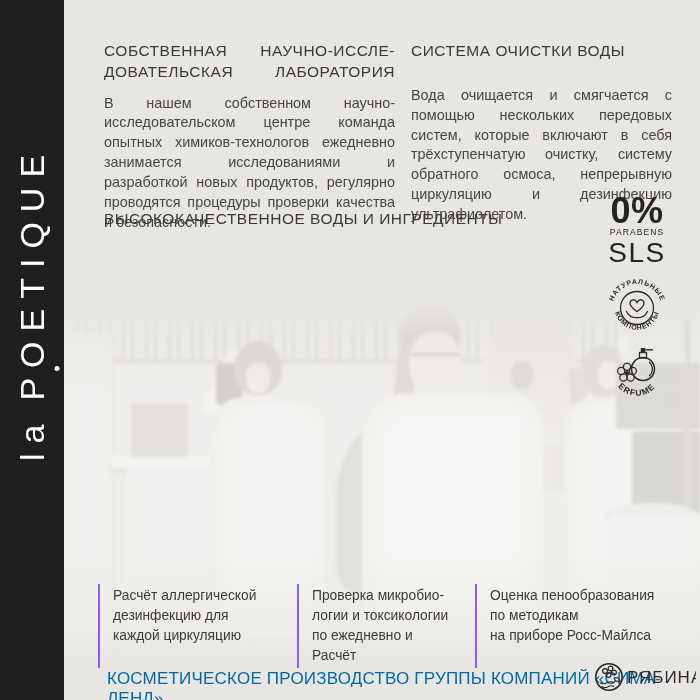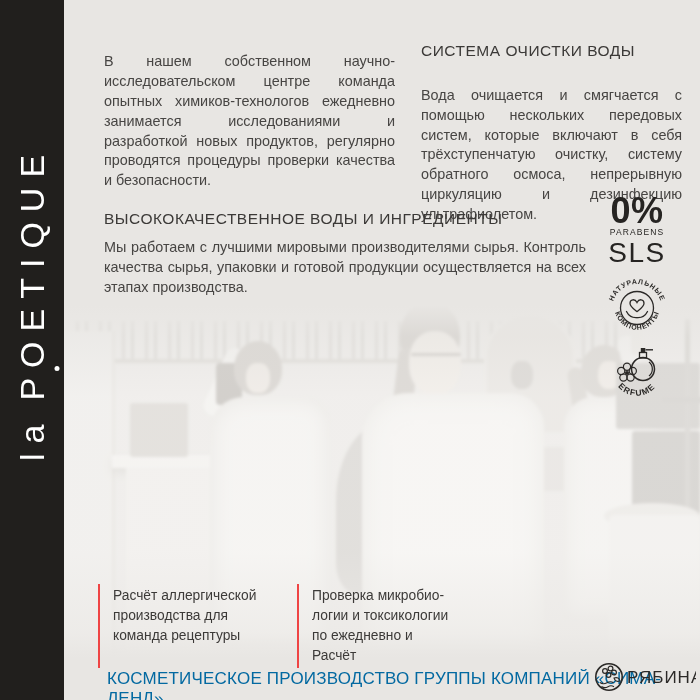--- a/index.html
+++ b/index.html
@@ -20,21 +20,21 @@
   .brand-la { margin-right:14px; }
   .brand-o { position:relative; display:inline-block; }
   .brand-o::after {
     content:''; position:absolute; left:42%; bottom:-8px;
     width:5px; height:5px; border-radius:50%; background:#ffffff;
   }
 
   
   .sec { position:absolute; z-index:3; }
   .sec-lab   { left:104px; top:41px;  width:291px; }
-  .sec-water { left:421px; top:41px;  width:261px; }
+  .sec-water { left:411px; top:41px;  width:261px; }
   .sec-raw   { left:104px; top:209px; width:482px; }
   .sec-title {
     font-size:15.5px; font-weight:400; letter-spacing:0.5px;
     line-height:1.34; color:#3b3937;
   }
   .title-line { text-align:justify; text-align-last:justify; }
   .sec-body {
     margin-top:11px; font-size:14.4px; line-height:1.38;
     text-align:justify; color:#474543;
   }
@@ -92,21 +92,21 @@
   .vent { left:430px; top:142px; width:118px; height:44px; background:rgba(215,211,206,.9); border-radius:3px; }
   .veil { position:absolute; inset:0; background:rgba(246,245,243,0.42); }
   .photo::after { content:''; position:absolute; inset:0;
     background:linear-gradient(180deg,
       #e8e6e3 0%, rgba(232,230,227,.55) 9%,
       rgba(244,242,240,.40) 26%, rgba(244,242,240,.38) 70%,
       rgba(236,234,231,.78) 93%, #e8e6e3 100%); }
 
   
   .features { position:absolute; left:98px; top:584px; width:586px; display:flex; align-items:stretch; z-index:6; }
-  .feature { box-sizing:border-box; border-left:2px solid #ef4444; padding:2px 6px 2px 13px;
+  .feature { box-sizing:border-box; border-left:2px solid #8b5cf6; padding:2px 6px 2px 13px;
     font-size:13.8px; line-height:1.45; color:#3c3a38; }
   .feature-1 { width:199px; }
   .feature-2 { width:178px; }
   .feature-3 { width:209px; }
 
   
   .footer { position:absolute; left:0; right:0; top:656px; height:44px; z-index:6; }
   .footer-text { position:absolute; left:107px; top:13px; font-size:17px; letter-spacing:0.2px; color:#0369a1; }
   .footer-logo { position:absolute; right:4px; top:2px; display:flex; align-items:center; }
 
@@ -156,31 +156,34 @@
       <div class="sh pony-c"></div>
       <div class="sh tail-c"></div>
       <div class="sh face-c"></div>
       <div class="sh glasses-c"></div>
       <div class="sh coat-c"></div>
     </div>
     <div class="veil"></div>
   </div>
 
   <section class="sec sec-lab">
+    <h2 class="sec-title" style="margin:0;">
+      <div class="title-line">СОБСТВЕННАЯ НАУЧНО-ИССЛЕ-</div>
+      <div class="title-line">ДОВАТЕЛЬСКАЯ ЛАБОРАТОРИЯ</div>
+    </h2>
     <p class="sec-body" style="margin-bottom:12px;">В нашем собственном научно-исследовательском центре команда опытных химиков-технологов ежедневно занимается исследованиями и разработкой новых продуктов, регулярно проводятся процедуры проверки качества и безопасности.</p>
   </section>
 
   <section class="sec sec-water">
     <h2 class="sec-title" style="margin:0;">СИСТЕМА ОЧИСТКИ ВОДЫ</h2>
     <p class="sec-body" style="margin-top:24px; margin-bottom:0;">Вода очищается и смягчается с помощью нескольких передовых систем, которые включают в себя трёхступенчатую очистку, систему обратного осмоса, непрерывную циркуляцию и дезинфекцию ультрафиолетом.</p>
   </section>
 
   <section class="sec sec-raw">
     <h2 class="sec-title" style="margin:0;">ВЫСОКОКАЧЕСТВЕННОЕ ВОДЫ И ИНГРЕДИЕНТЫ</h2>
-    <p class="sec-body" style="margin-bottom:0;">Мы работаем с лучшими мировыми производителями сырья. Контроль качества сырья, упаковки и готовой продукции осуществляется на всех этапах производства.</p>
   </section>
 
   <aside class="badges">
     <div class="zero-block">
       <div class="zero-percent">0%</div>
       <div class="zero-sub1">PARABENS</div>
       <div class="zero-sub2">SLS</div>
     </div>
 
     <svg class="badge-natural" width="66" height="66" viewBox="0 0 66 66">
@@ -217,28 +220,33 @@
       <circle cx="19.2" cy="26" r="3.6" fill="none" stroke="#2b2927" stroke-width="1.2"></circle>
       <text font-size="8.5" font-weight="700" letter-spacing="1.2" fill="#2b2927">
         <textPath href="#perfArc" startOffset="50%" text-anchor="middle">PERFUMED</textPath>
       </text>
     </svg>
   </aside>
 
   <section class="features">
     <div class="feature feature-1">
       <div>Расчёт аллергической</div>
-      <div>производства для</div>
-      <div>команда рецептуры</div>
+      <div>дезинфекцию для</div>
+      <div>каждой циркуляцию</div>
     </div>
     <div class="feature feature-2">
       <div>Проверка микробио-</div>
       <div>логии и токсикологии</div>
       <div>по ежедневно и</div>
       <div>Расчёт</div>
+    </div>
+    <div class="feature feature-3">
+      <div>Оценка пенообразования</div>
+      <div>по методикам</div>
+      <div>на приборе Росс-Майлса</div>
     </div>
   </section>
 
   <footer class="footer">
     <div class="footer-text">КОСМЕТИЧЕСКОЕ ПРОИЗВОДСТВО ГРУППЫ КОМПАНИЙ «СИМА-ЛЕНД»</div>
     <div class="footer-logo">
       <svg width="104" height="38" viewBox="0 0 104 38">
         <circle cx="17" cy="19" r="13.2" fill="none" stroke="#2b2927" stroke-width="1.6"></circle>
         <circle cx="13" cy="13" r="2.4" fill="none" stroke="#2b2927" stroke-width="1.2"></circle>
         <circle cx="18.5" cy="10.5" r="2.4" fill="none" stroke="#2b2927" stroke-width="1.2"></circle>

